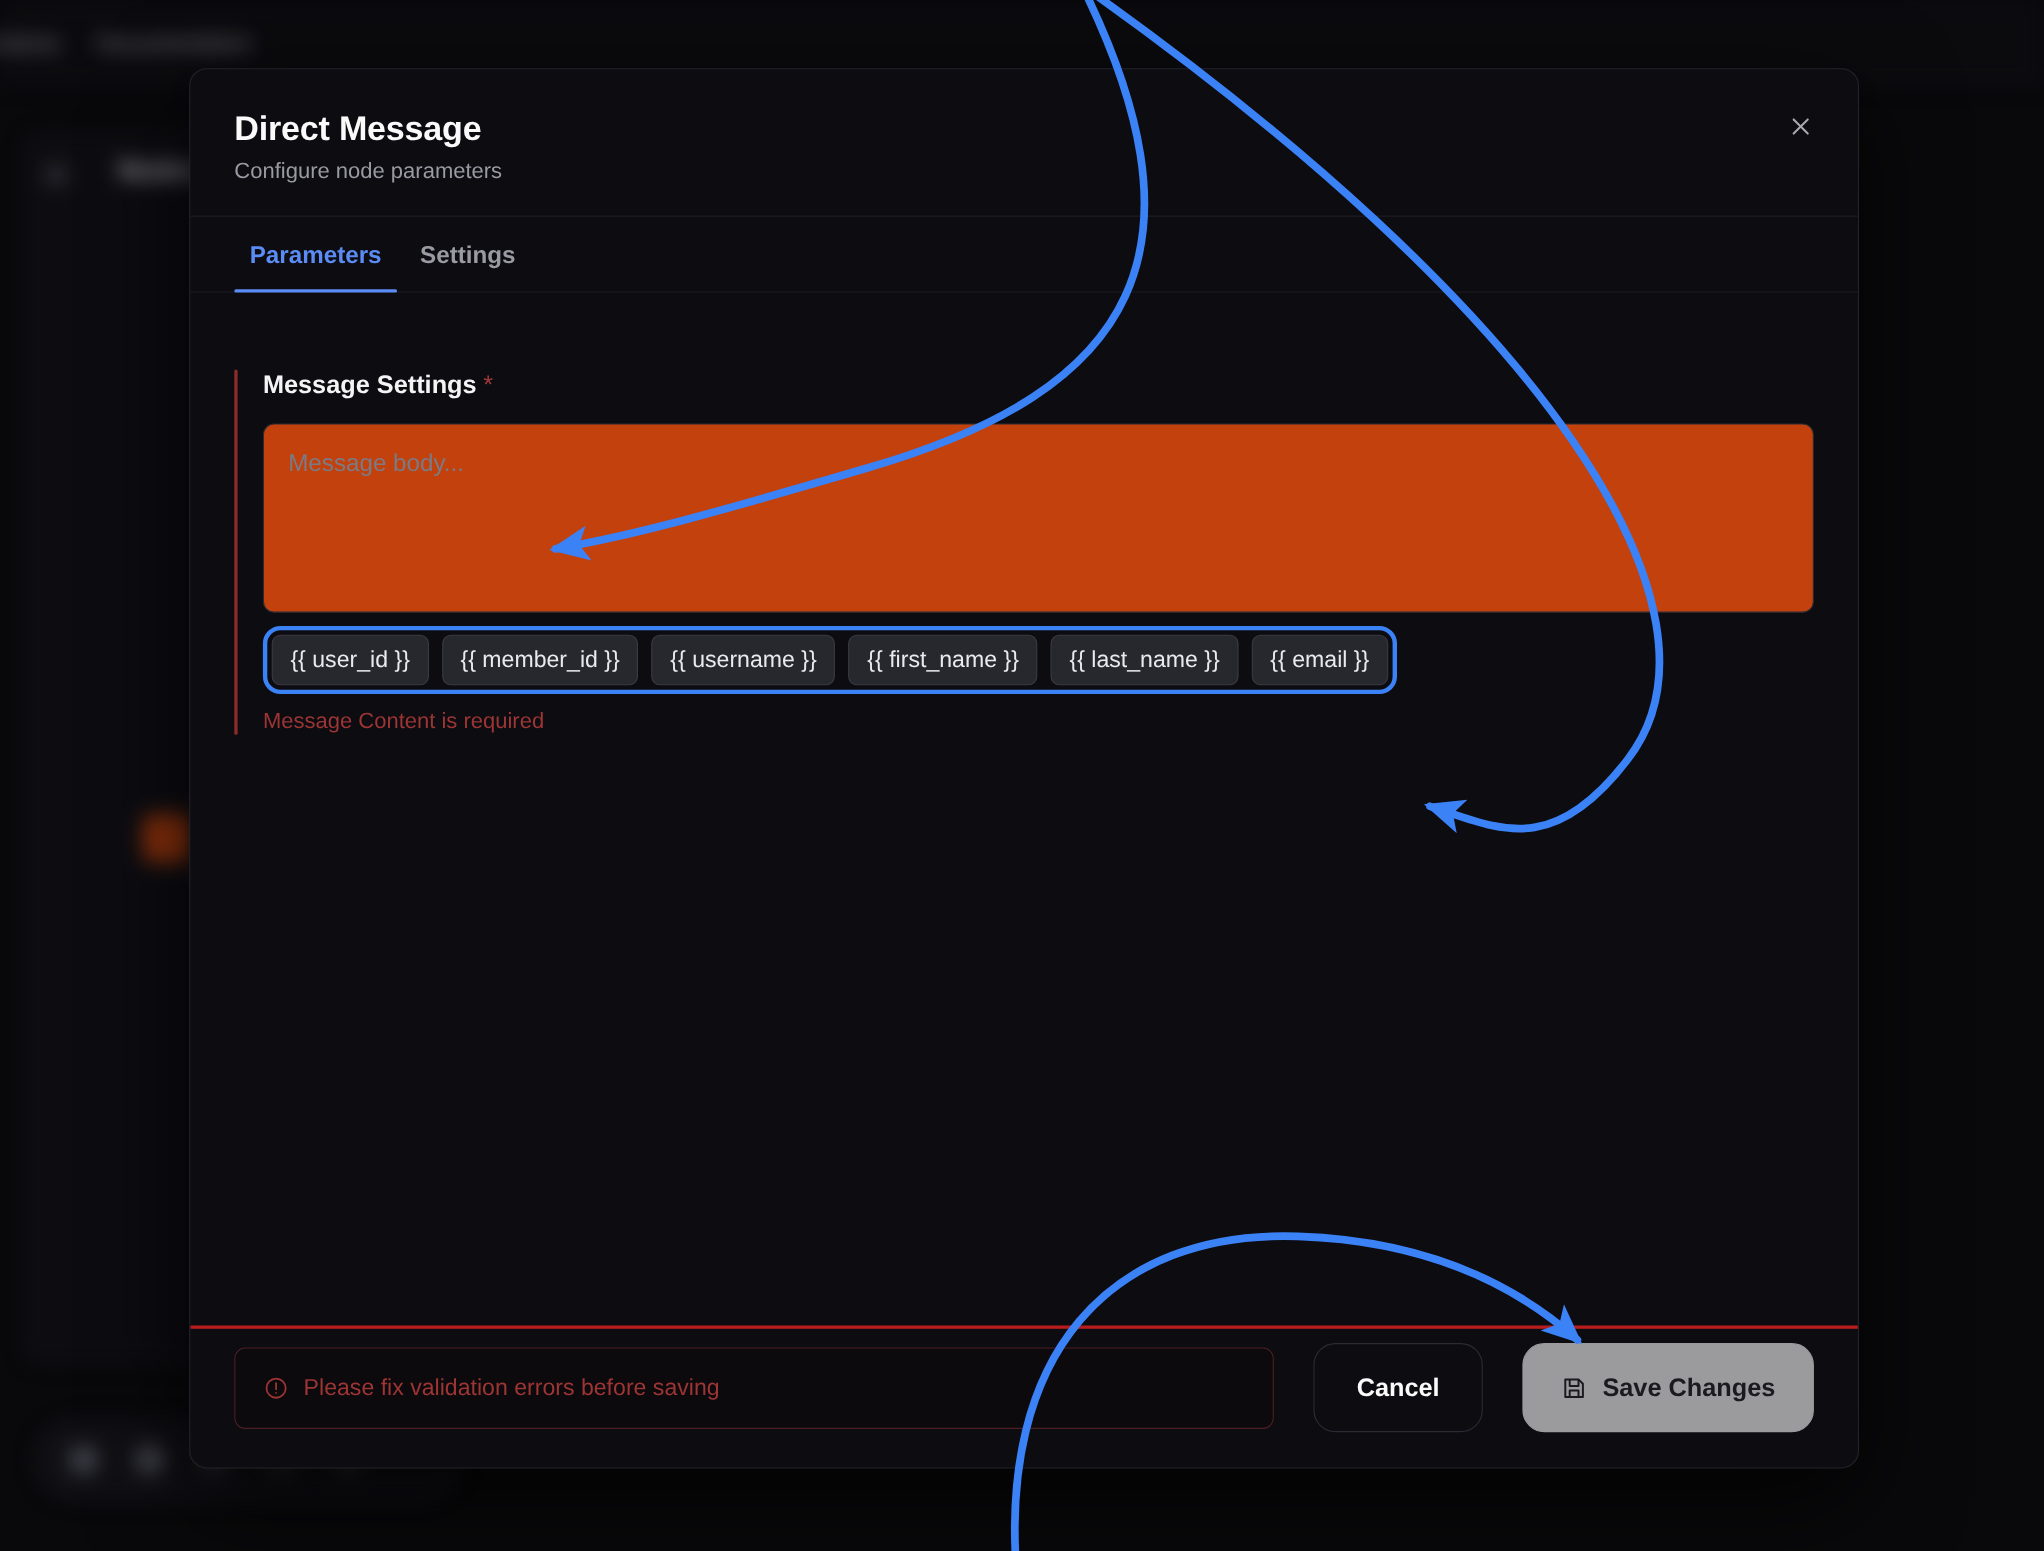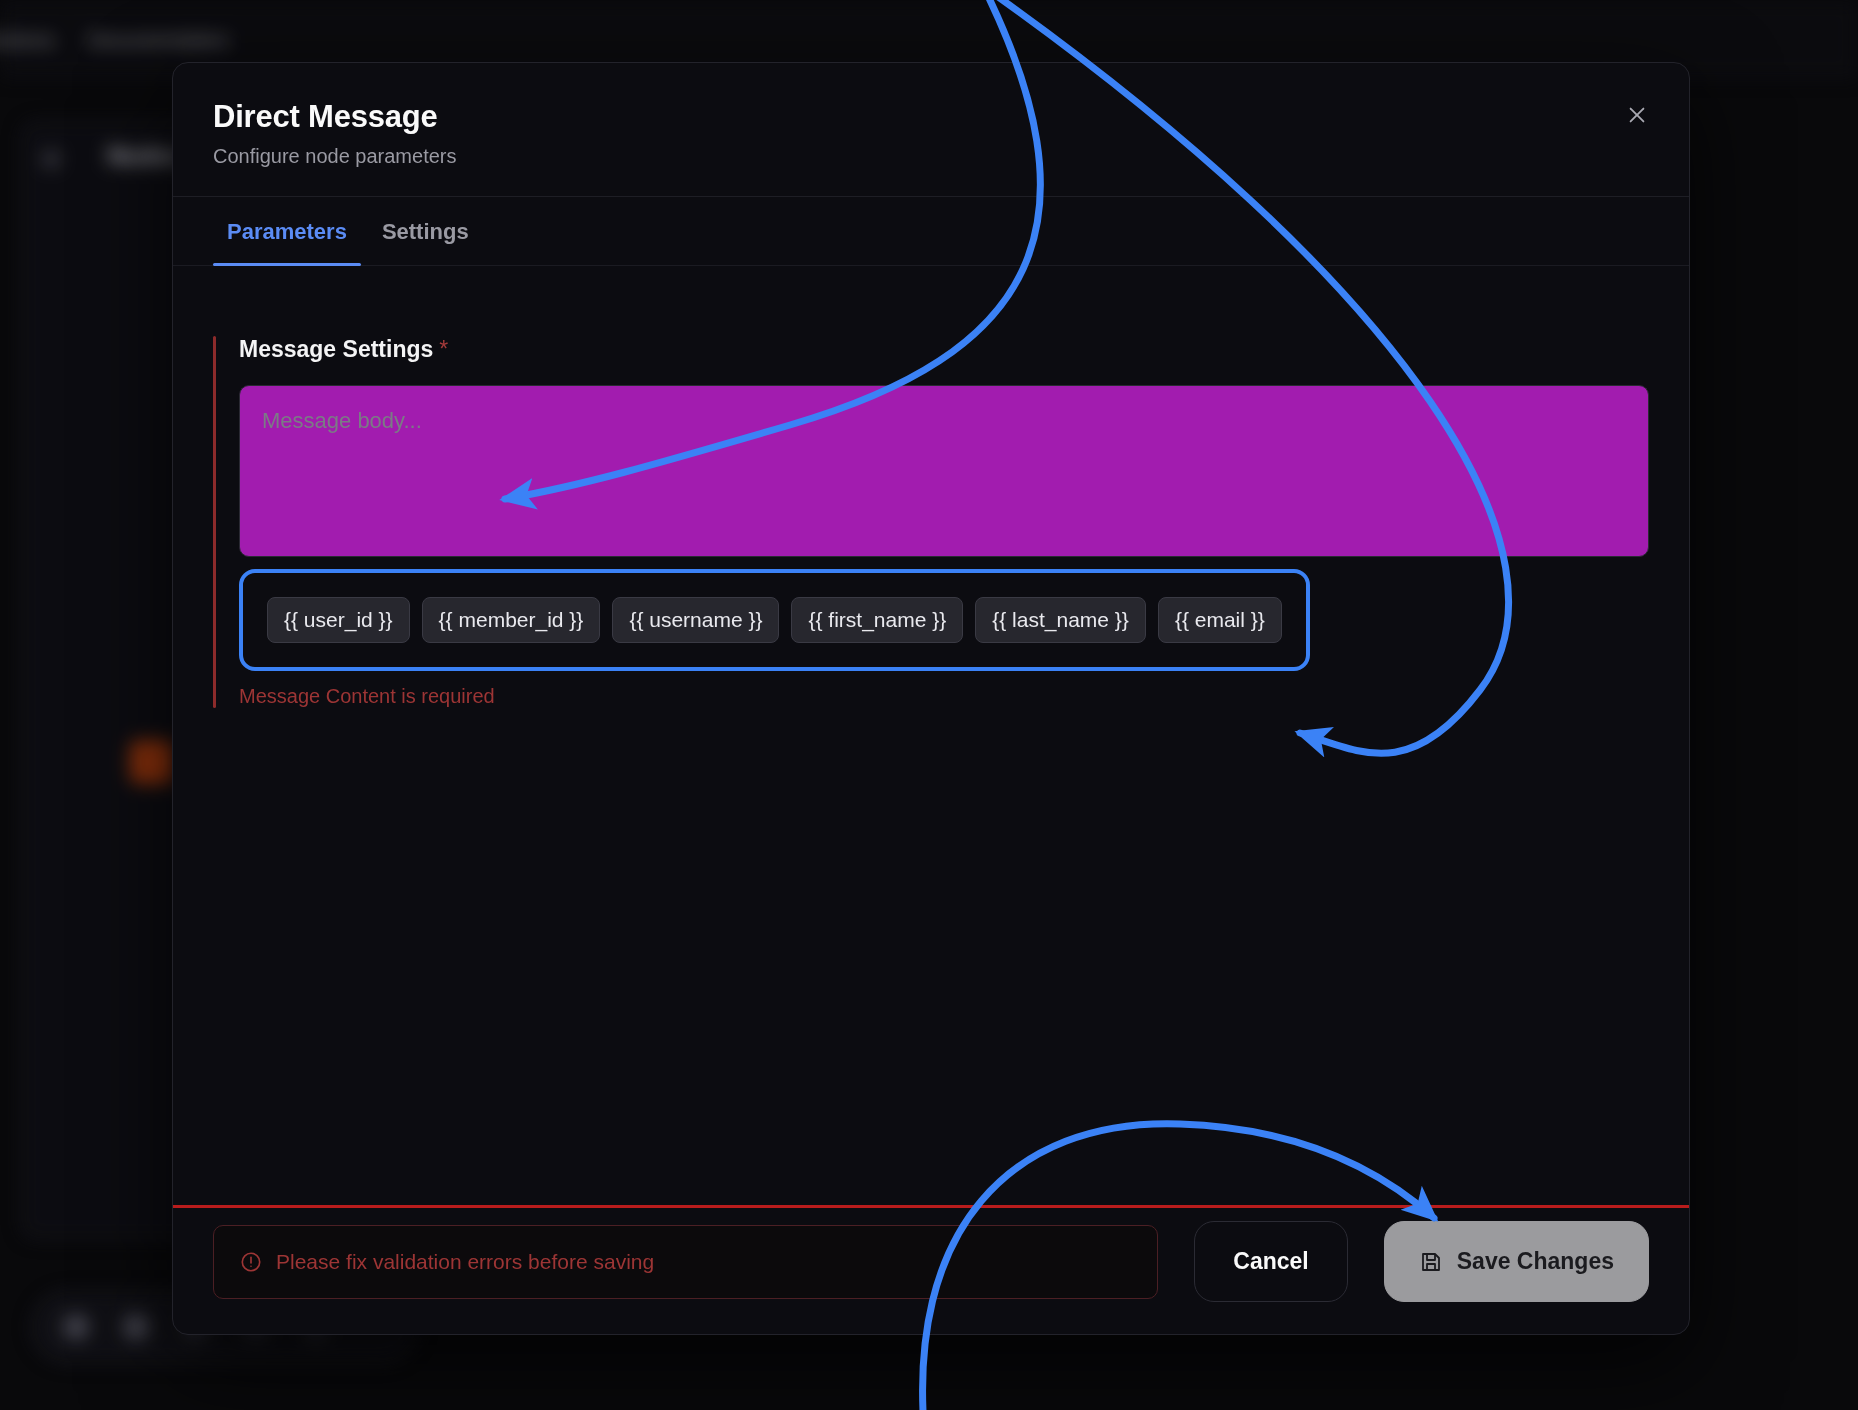--- a/index.html
+++ b/index.html
@@ -157,39 +157,39 @@
   .field-label {
     color: #f4f4f5; font-size: 23px; font-weight: 700;
   }
   .field-label .req { color: #a33a3a; font-weight: 400; margin-left: 6px; }
 
   .message-textarea {
     display: block;
     width: 100%;
     height: 172px;
     margin-top: 22px;
-    background: #a21caf;
+    background: #c2410c;
     border: 1px solid #2a2a33;
     border-radius: 10px;
     resize: none;
     padding: 20px 22px;
     color: #e4e4e7;
     font-family: inherit;
     font-size: 22px;
     line-height: 1.4;
     outline: none;
   }
   .message-textarea::placeholder { color: #7b7b85; }
 
   .chips-row {
     display: inline-flex;
     flex-wrap: nowrap;
     gap: 12px;
     margin-top: 12px;
-    padding: 24px;
+    padding: 4px;
     border: 4px solid #3b82f6;
     border-radius: 16px;
   }
   .chip {
     background: #27272e;
     border: 1px solid #3a3a44;
     border-radius: 8px;
     color: #e9e9ee;
     font-family: inherit;
     font-size: 21px;

